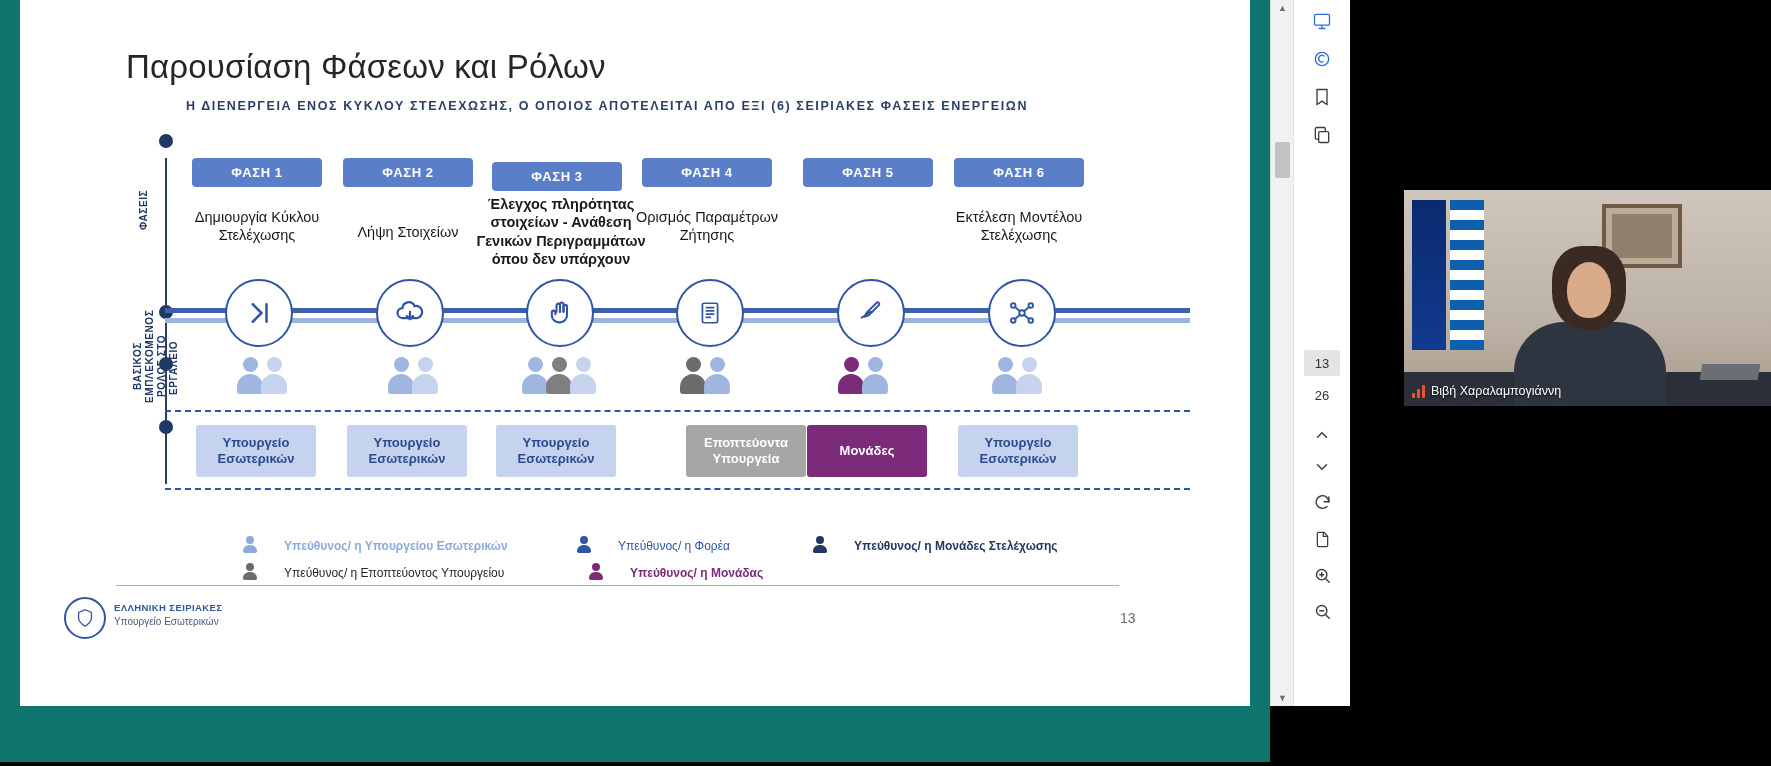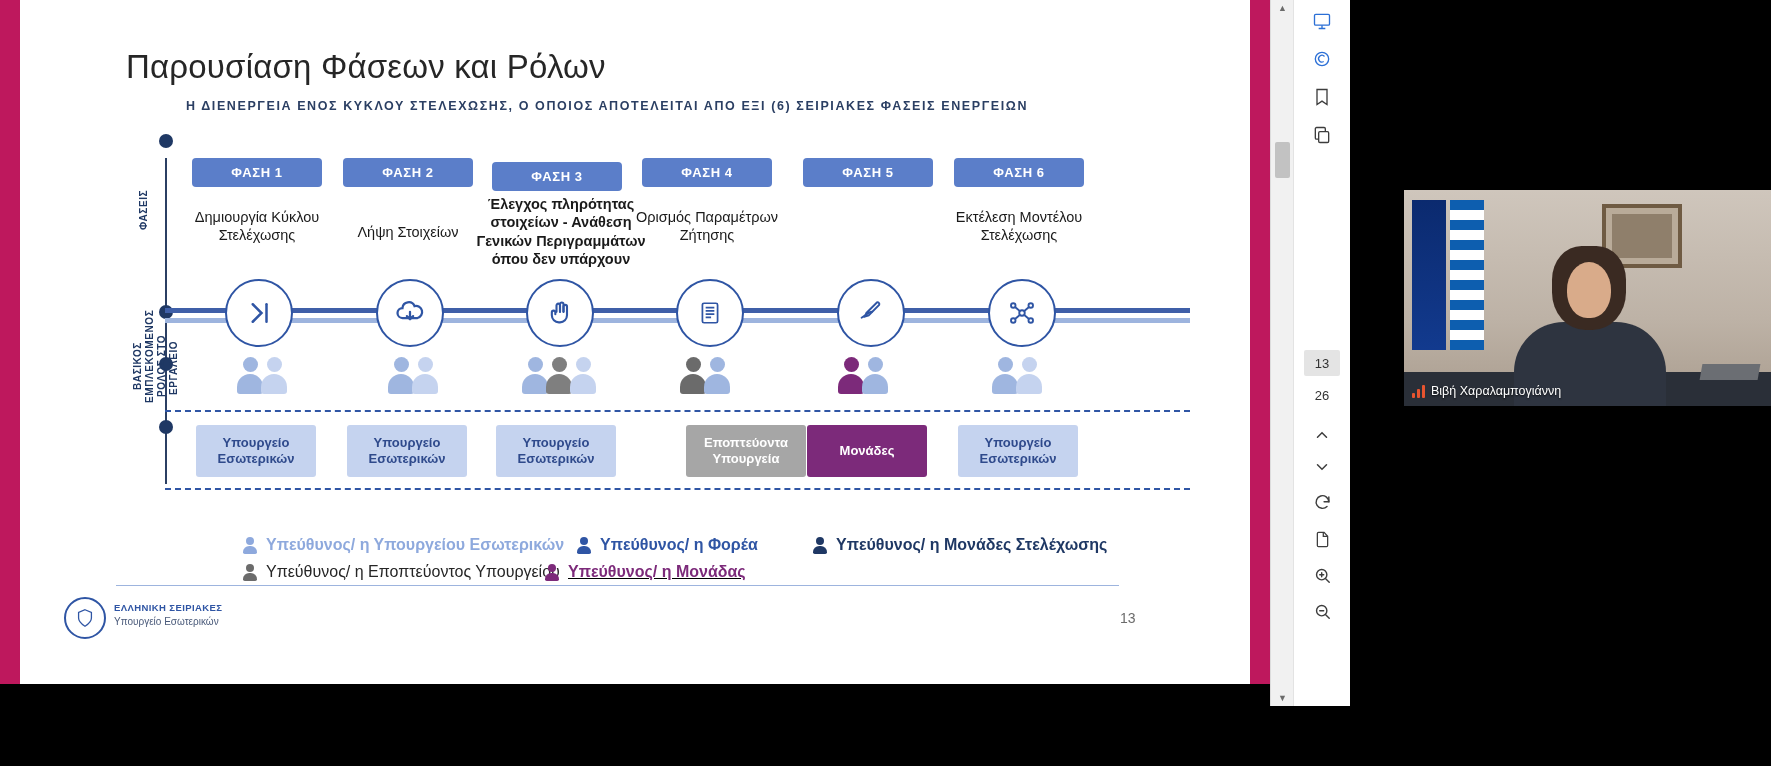--- a/index.html
+++ b/index.html
@@ -1,20 +1,20 @@
 <!DOCTYPE html>
 <html><head>
 <meta charset="utf-8">
 <style>
   html,body{margin:0;padding:0;background:#000;}
   body{width:1771px;height:766px;overflow:hidden;font-family:"Liberation Sans",sans-serif;}
   .root{position:relative;width:1771px;height:766px;background:#000;}
 
   
-  .viewer{position:absolute;left:0;top:0;width:1270px;height:684px;background:#be185d;overflow:hidden;}
+  .viewer{position:absolute;left:0;top:0;width:1270px;height:762px;background:#0f766e;overflow:hidden;}
   .slide{position:absolute;left:20px;top:0;width:1230px;height:706px;background:#fff;}
 
   .slide-title{position:absolute;left:106px;top:48px;font-size:33px;color:#262626;font-weight:400;letter-spacing:.2px;}
   .slide-sub{position:absolute;left:166px;top:99px;font-size:12.5px;color:#2b3f63;font-weight:700;letter-spacing:1.6px;}
 
   
   .axis-lbl{position:absolute;color:#1f3864;font-weight:700;font-size:10px;letter-spacing:.6px;
             writing-mode:vertical-rl;transform:rotate(180deg);text-align:center;}
   .axis-lbl.phases{left:118px;top:168px;height:84px;}
   .axis-lbl.roles{left:112px;top:288px;height:132px;}
@@ -48,21 +48,21 @@
   .dash{position:absolute;left:145px;width:1025px;border-top:2px dashed #2f55a4;}
 
   
   .org{position:absolute;top:425px;width:120px;height:52px;border-radius:3px;display:flex;
        align-items:center;justify-content:center;text-align:center;font-size:13px;line-height:1.2;font-weight:600;}
   .org.blue{background:#c5d3ef;color:#2f4a8c;}
   .org.gray{background:#a6a6a6;color:#fff;margin-left:40px;}
   .org.purple{background:#7c2a7a;color:#fff;}
 
   
-  .legend-item{position:absolute;display:flex;align-items:flex-end;gap:8px;font-size:16px;}
+  .legend-item{position:absolute;display:flex;align-items:flex-end;gap:26px;font-size:12px;}
   .li-icon{width:16px;height:17px;position:relative;}
   .li-icon .h{position:absolute;left:4px;top:0;width:8px;height:8px;border-radius:50%;}
   .li-icon .b{position:absolute;left:1px;top:9px;width:14px;height:8px;border-radius:7px 7px 2px 2px;}
 
   
   .foot-line{position:absolute;left:96px;top:585px;width:1003px;height:1px;background:#9db4de;}
   .emblem{position:absolute;left:44px;top:597px;width:38px;height:38px;border-radius:50%;border:2px solid #2f55a4;
           display:flex;align-items:center;justify-content:center;color:#2f55a4;font-size:18px;}
   .foot-t1{position:absolute;left:94px;top:602px;font-size:9.5px;font-weight:700;color:#2f55a4;letter-spacing:.4px;}
   .foot-t2{position:absolute;left:94px;top:616px;font-size:10px;color:#4a5a7a;}
@@ -261,37 +261,37 @@
             <span class="h" style="background:#8ea9dd;"></span>
             <span class="b" style="background:#8ea9dd;"></span>
           </span>
         <span style="color:#8ea9dd;font-weight:600;">Υπεύθυνος/ η Υπουργείου Εσωτερικών</span>
       </div>
       <div class="legend-item" style="left:556px;top:536px;">
         <span class="li-icon">
             <span class="h" style="background:#2f55a4;"></span>
             <span class="b" style="background:#2f55a4;"></span>
           </span>
-        <span style="color:#2f55a4;font-weight:700;">Υπεύθυνος/ η Φορέα</span>
+        <span style="color:#2f55a4;font-weight:400;">Υπεύθυνος/ η Φορέα</span>
       </div>
       <div class="legend-item" style="left:792px;top:536px;">
         <span class="li-icon">
             <span class="h" style="background:#1f3864;"></span>
             <span class="b" style="background:#1f3864;"></span>
           </span>
         <span style="color:#1f3864;font-weight:600;">Υπεύθυνος/ η Μονάδες Στελέχωσης</span>
       </div>
       <div class="legend-item" style="left:222px;top:563px;">
         <span class="li-icon">
             <span class="h" style="background:#6b6b6b;"></span>
             <span class="b" style="background:#6b6b6b;"></span>
           </span>
         <span style="color:#262626;">Υπεύθυνος/ η Εποπτεύοντος Υπουργείου</span>
       </div>
-      <div class="legend-item" style="left:524px;top:563px;text-decoration:underline;">
+      <div class="legend-item" style="left:568px;top:563px;">
         <span class="li-icon">
             <span class="h" style="background:#7c2a7a;"></span>
             <span class="b" style="background:#7c2a7a;"></span>
           </span>
         <span style="color:#7c2a7a;font-weight:600;">Υπεύθυνος/ η Μονάδας</span>
       </div>
 
       <div class="foot-line"></div>
       <div class="emblem">
         <svg width="22" height="22" viewBox="0 0 24 24" fill="none" stroke="#2f55a4" stroke-width="1.4">

